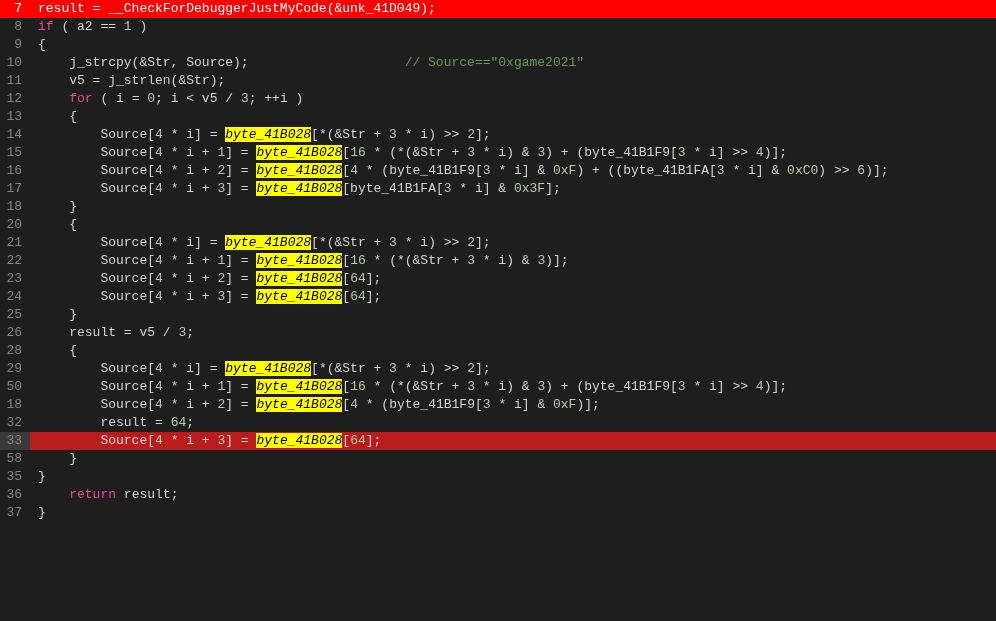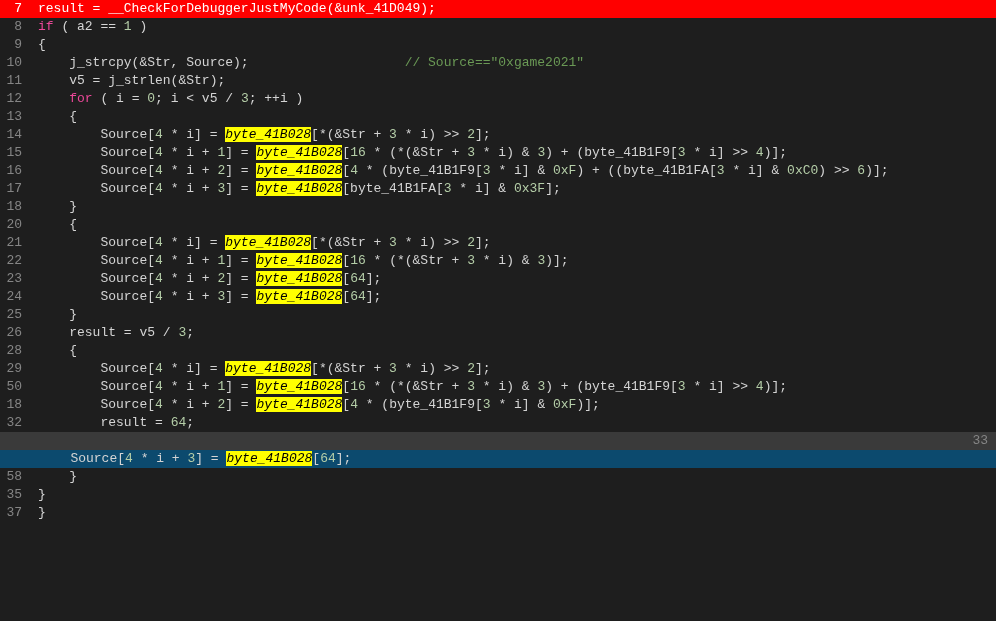--- a/index.html
+++ b/index.html
@@ -20,22 +20,21 @@
     .code-line {
       display: flex;
       align-items: stretch;
       min-height: 18px;
       line-height: 18px;
     }
     .code-line.highlighted-red {
       background: #ff0000;
     }
     .code-line.highlighted-gray {
-      background: #0c4a6e;
-      flex-direction: column;
+      background: #b91c1c;
     }
     .line-num {
       min-width: 30px;
       text-align: right;
       padding-right: 8px;
       color: #858585;
       background: #1e1e1e;
       user-select: none;
       flex-shrink: 0;
     }
@@ -163,16 +162,20 @@
     </div>
     <div class="code-line">
       <span class="line-num">58</span>
       <span class="line-content"><span class="plain">    }</span></span>
     </div>
     <div class="code-line">
       <span class="line-num">35</span>
       <span class="line-content"><span class="plain">}</span></span>
     </div>
     <div class="code-line">
+      <span class="line-num">36</span>
+      <span class="line-content"><span class="plain">    </span><span class="kw">return</span><span class="plain"> result;</span></span>
+    </div>
+    <div class="code-line">
       <span class="line-num">37</span>
       <span class="line-content"><span class="plain">}</span></span>
     </div>
   </div>
 
 </body></html>

